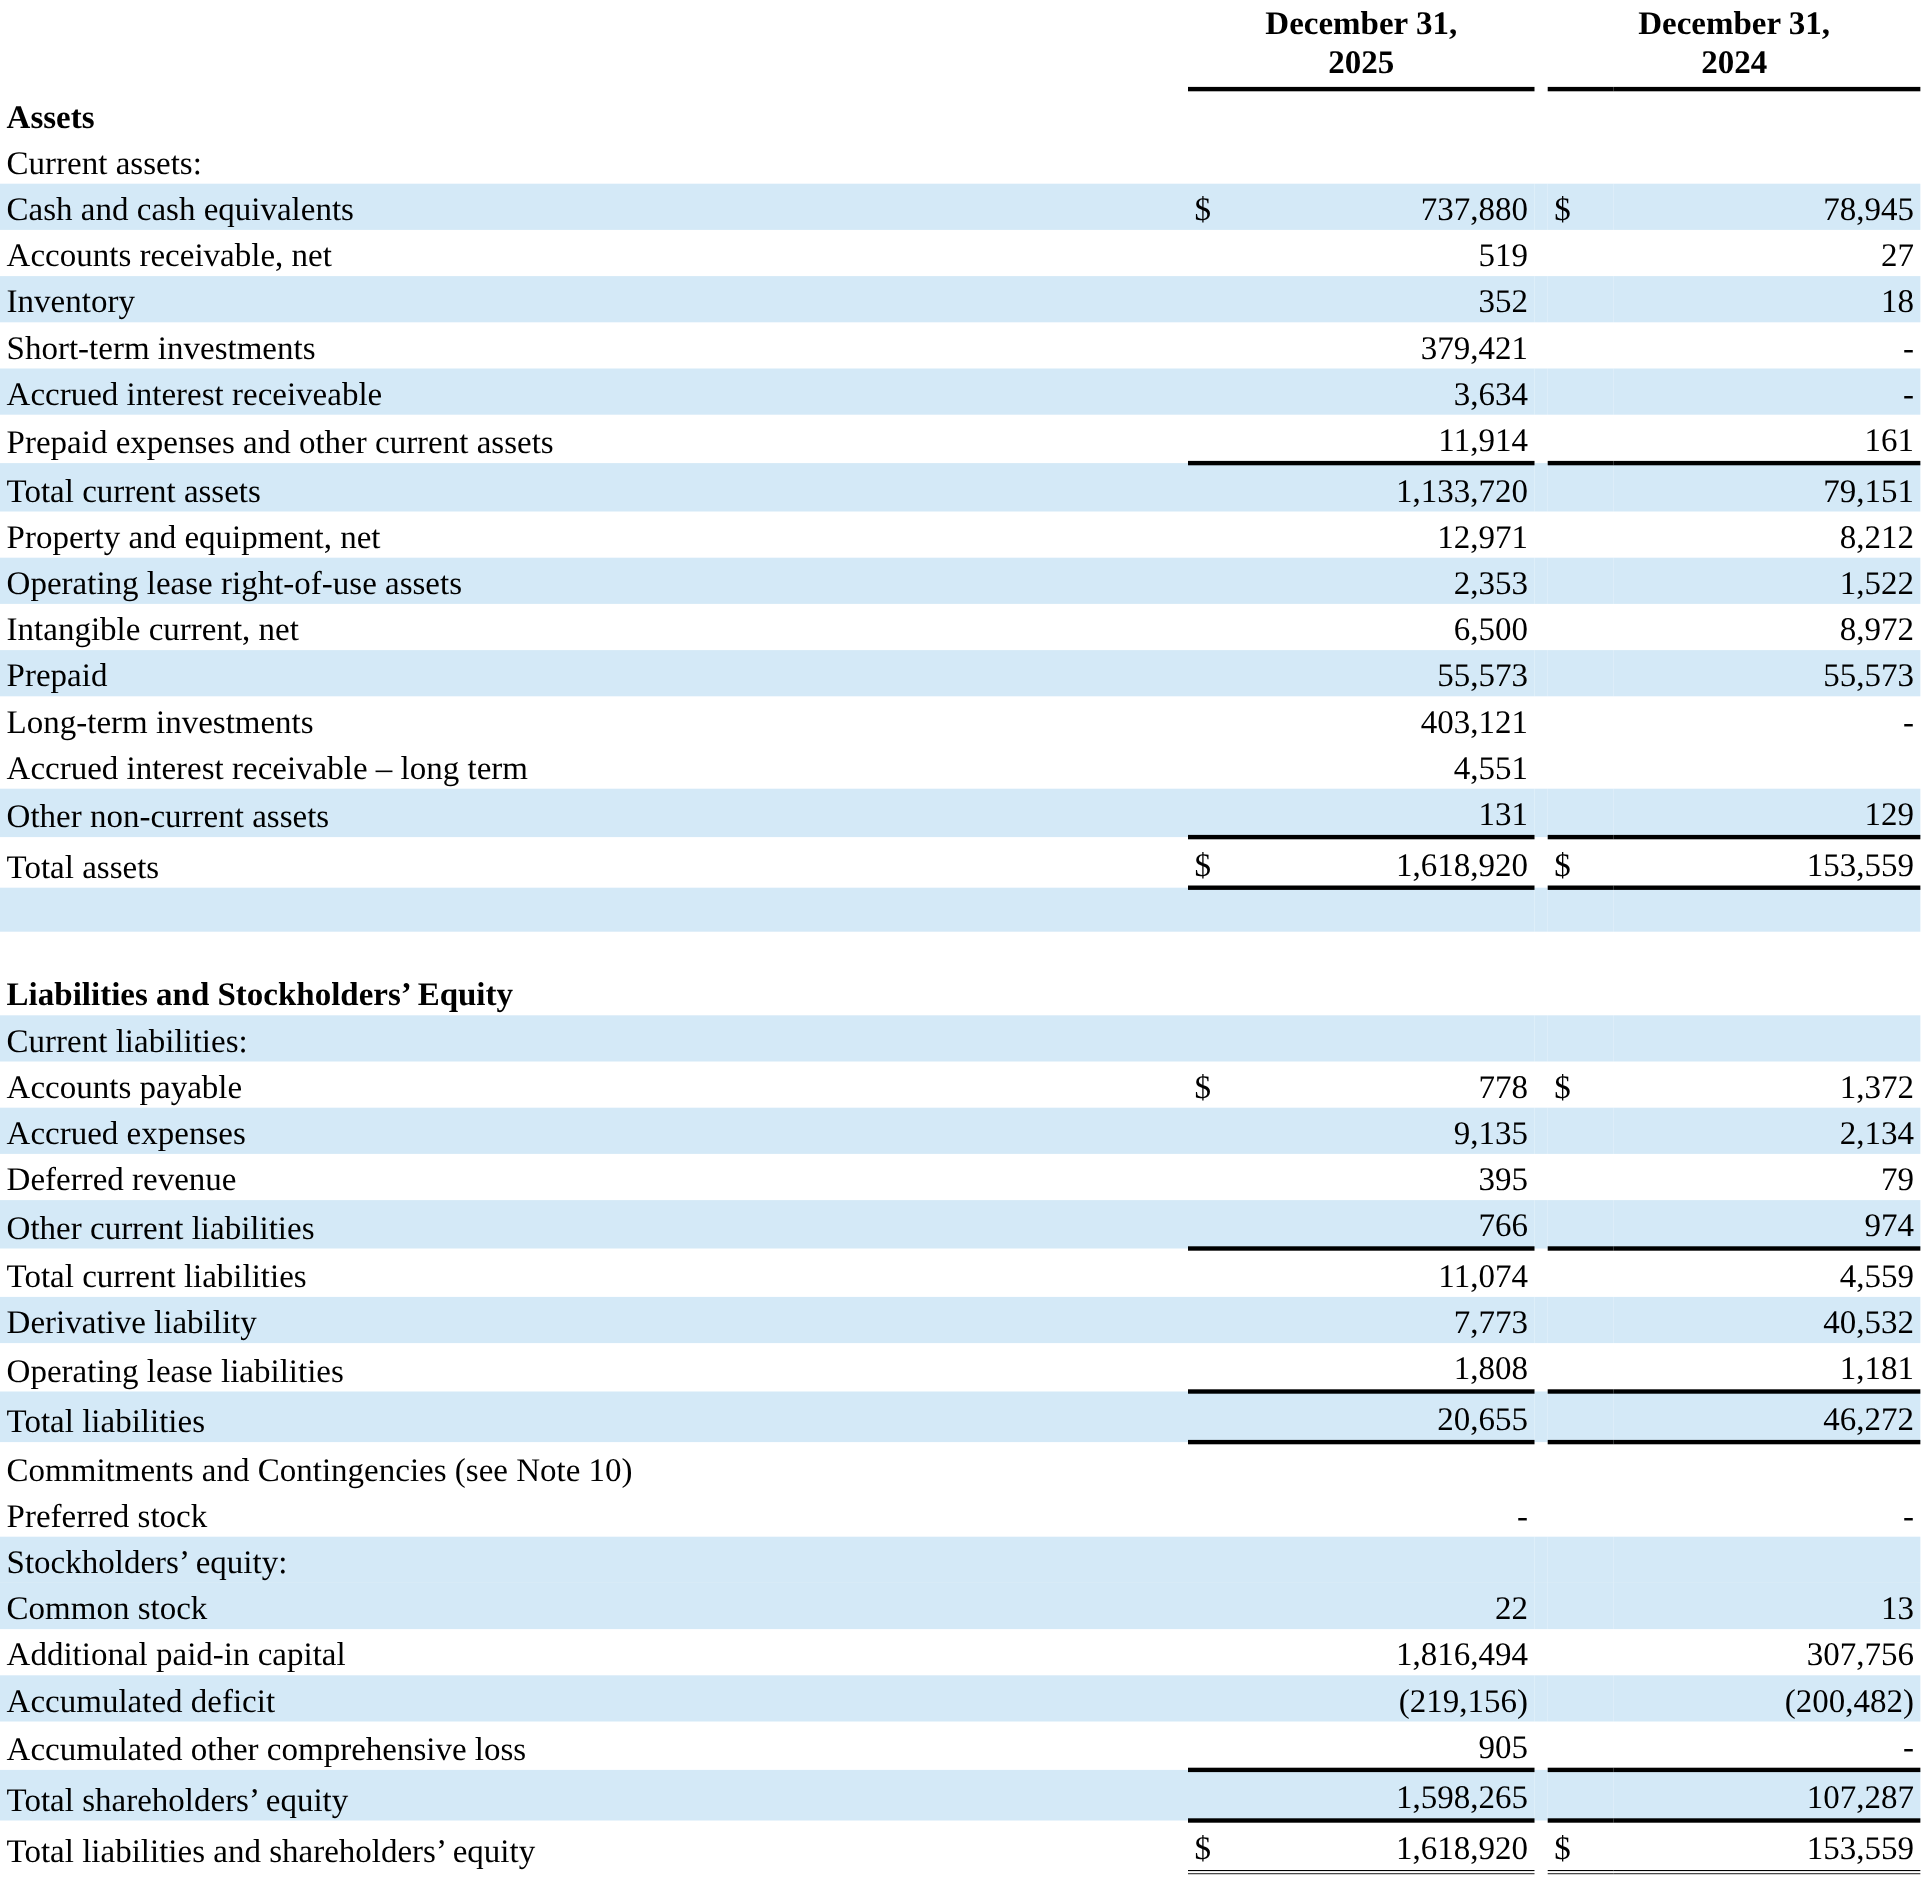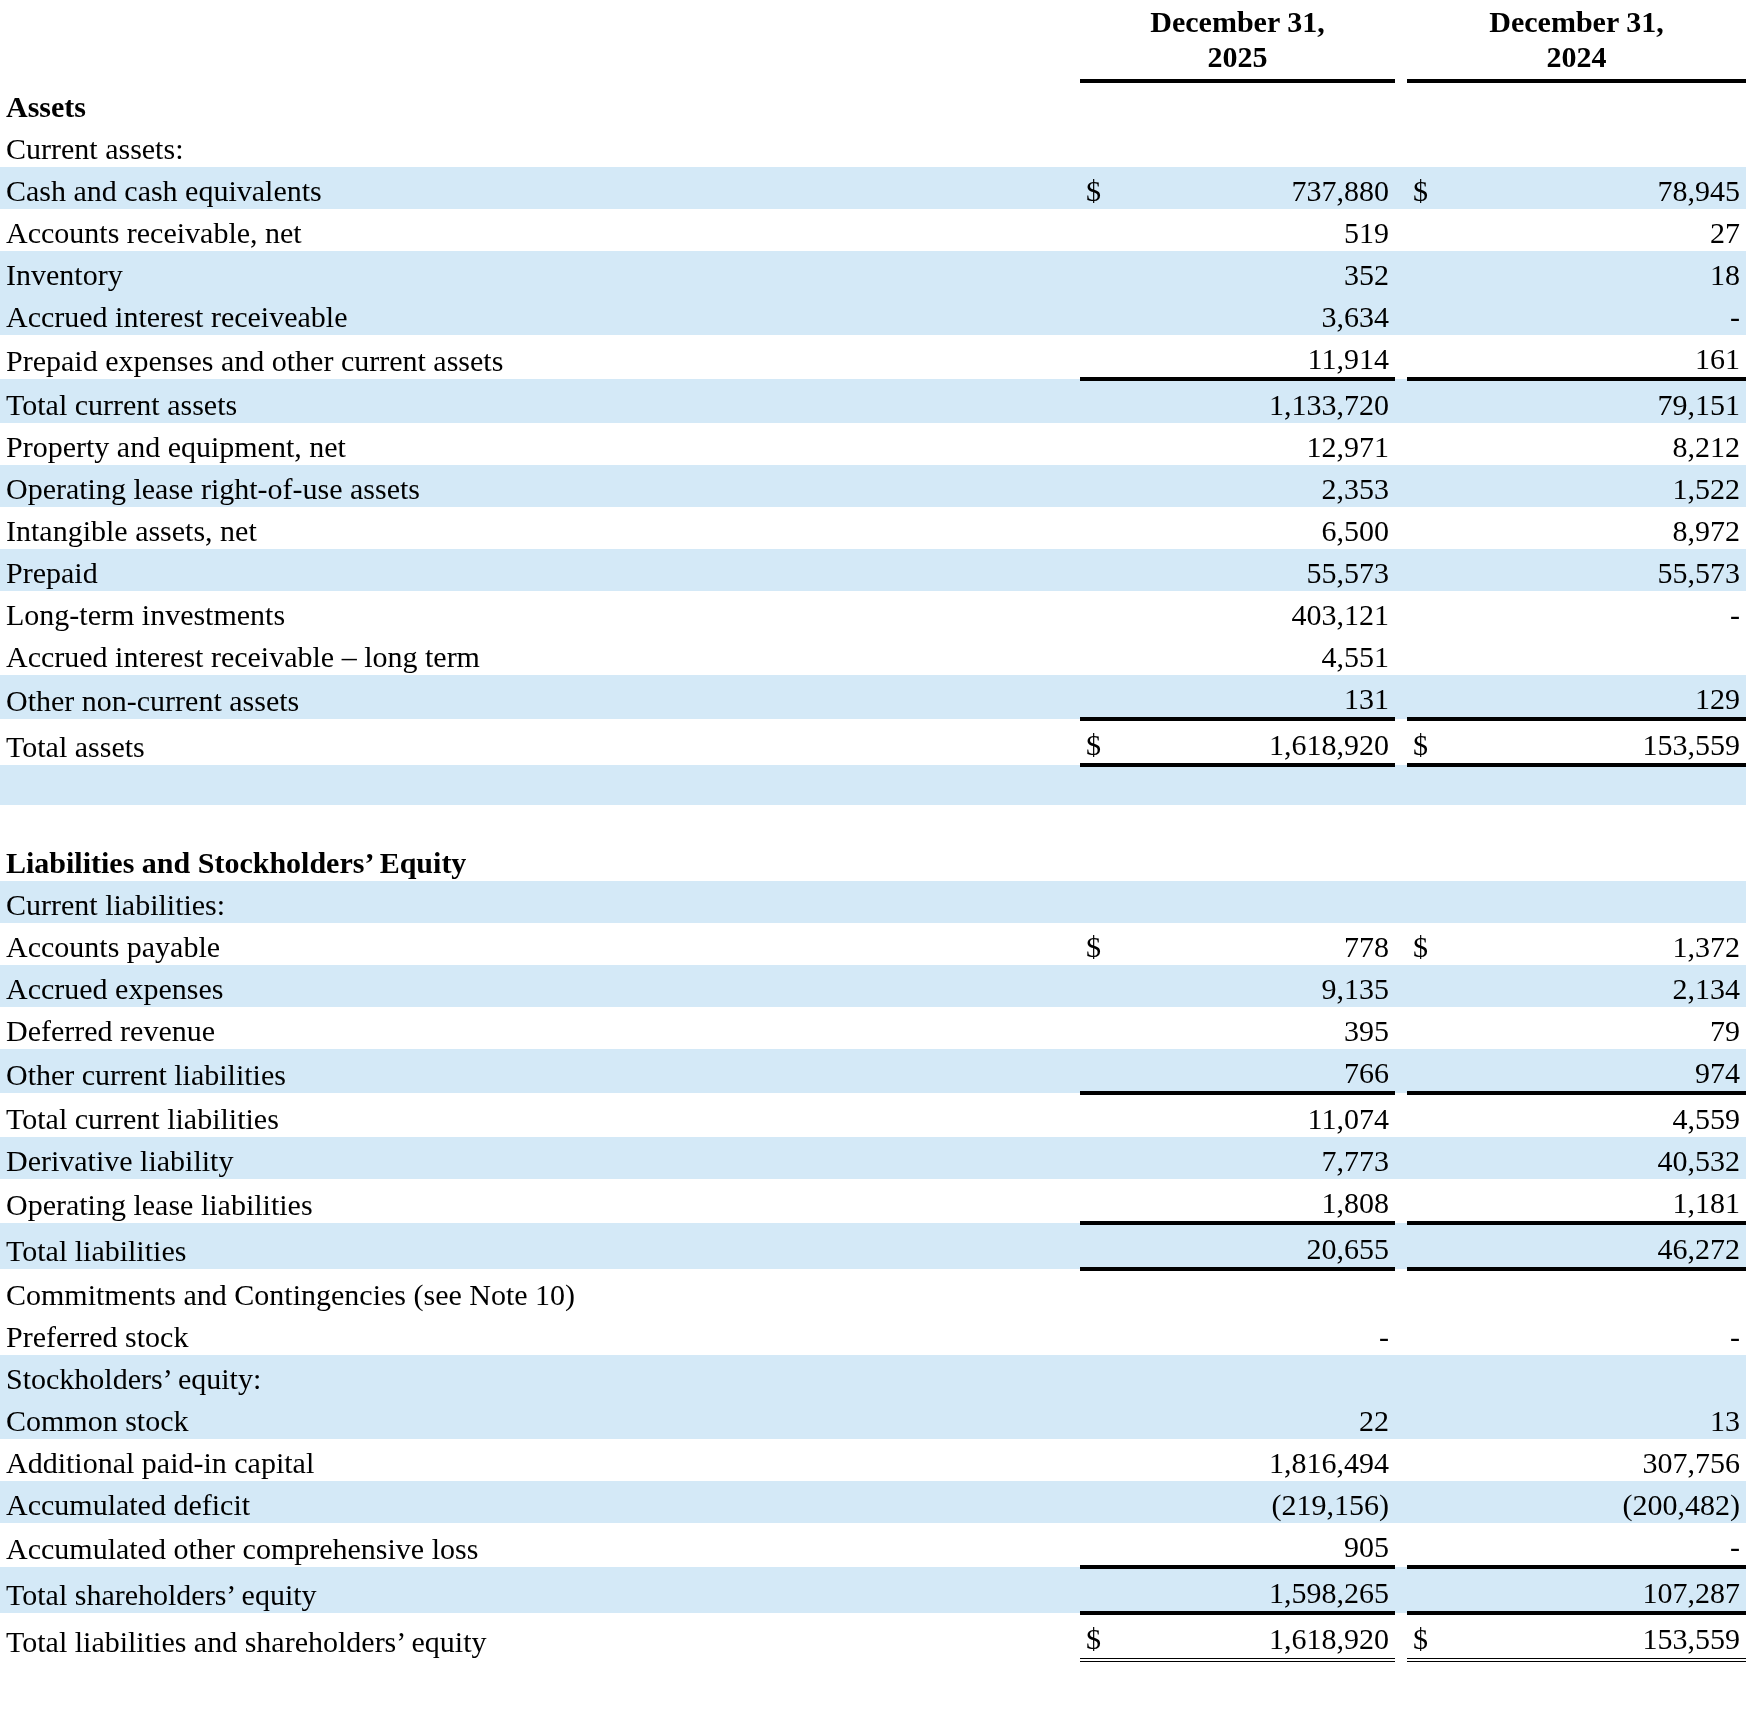--- a/index.html
+++ b/index.html
@@ -144,20 +144,28 @@
 
     <tr class="row shade">
       <td class="lab ind1">Inventory</td>
       <td class="cur"></td>
       <td class="num">352</td>
       <td class="gapc"></td>
       <td class="cur"></td>
       <td class="num">18</td>
     </tr>
 
+    <tr class="row">
+      <td class="lab ind1">Short-term investments</td>
+      <td class="cur"></td>
+      <td class="num">379,421</td>
+      <td class="gapc"></td>
+      <td class="cur"></td>
+      <td class="num">-</td>
+    </tr>
 
     <tr class="row shade">
       <td class="lab ind1">Accrued interest receiveable</td>
       <td class="cur"></td>
       <td class="num">3,634</td>
       <td class="gapc"></td>
       <td class="cur"></td>
       <td class="num">-</td>
     </tr>
 
@@ -191,21 +199,21 @@
     <tr class="row shade">
       <td class="lab ind0">Operating lease right-of-use assets</td>
       <td class="cur"></td>
       <td class="num">2,353</td>
       <td class="gapc"></td>
       <td class="cur"></td>
       <td class="num">1,522</td>
     </tr>
 
     <tr class="row">
-      <td class="lab ind0">Intangible assets, net</td>
+      <td class="lab ind0">Intangible current, net</td>
       <td class="cur"></td>
       <td class="num">6,500</td>
       <td class="gapc"></td>
       <td class="cur"></td>
       <td class="num">8,972</td>
     </tr>
 
     <tr class="row shade">
       <td class="lab ind0">Prepaid</td>
       <td class="cur"></td>

